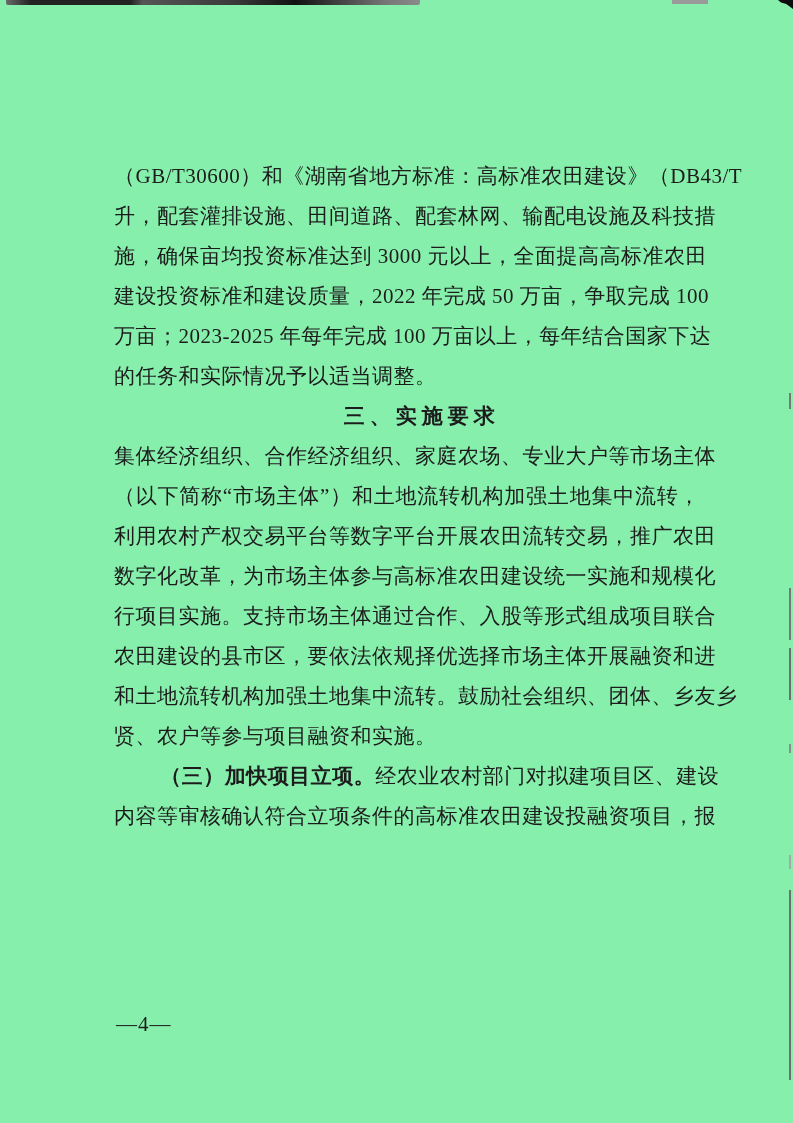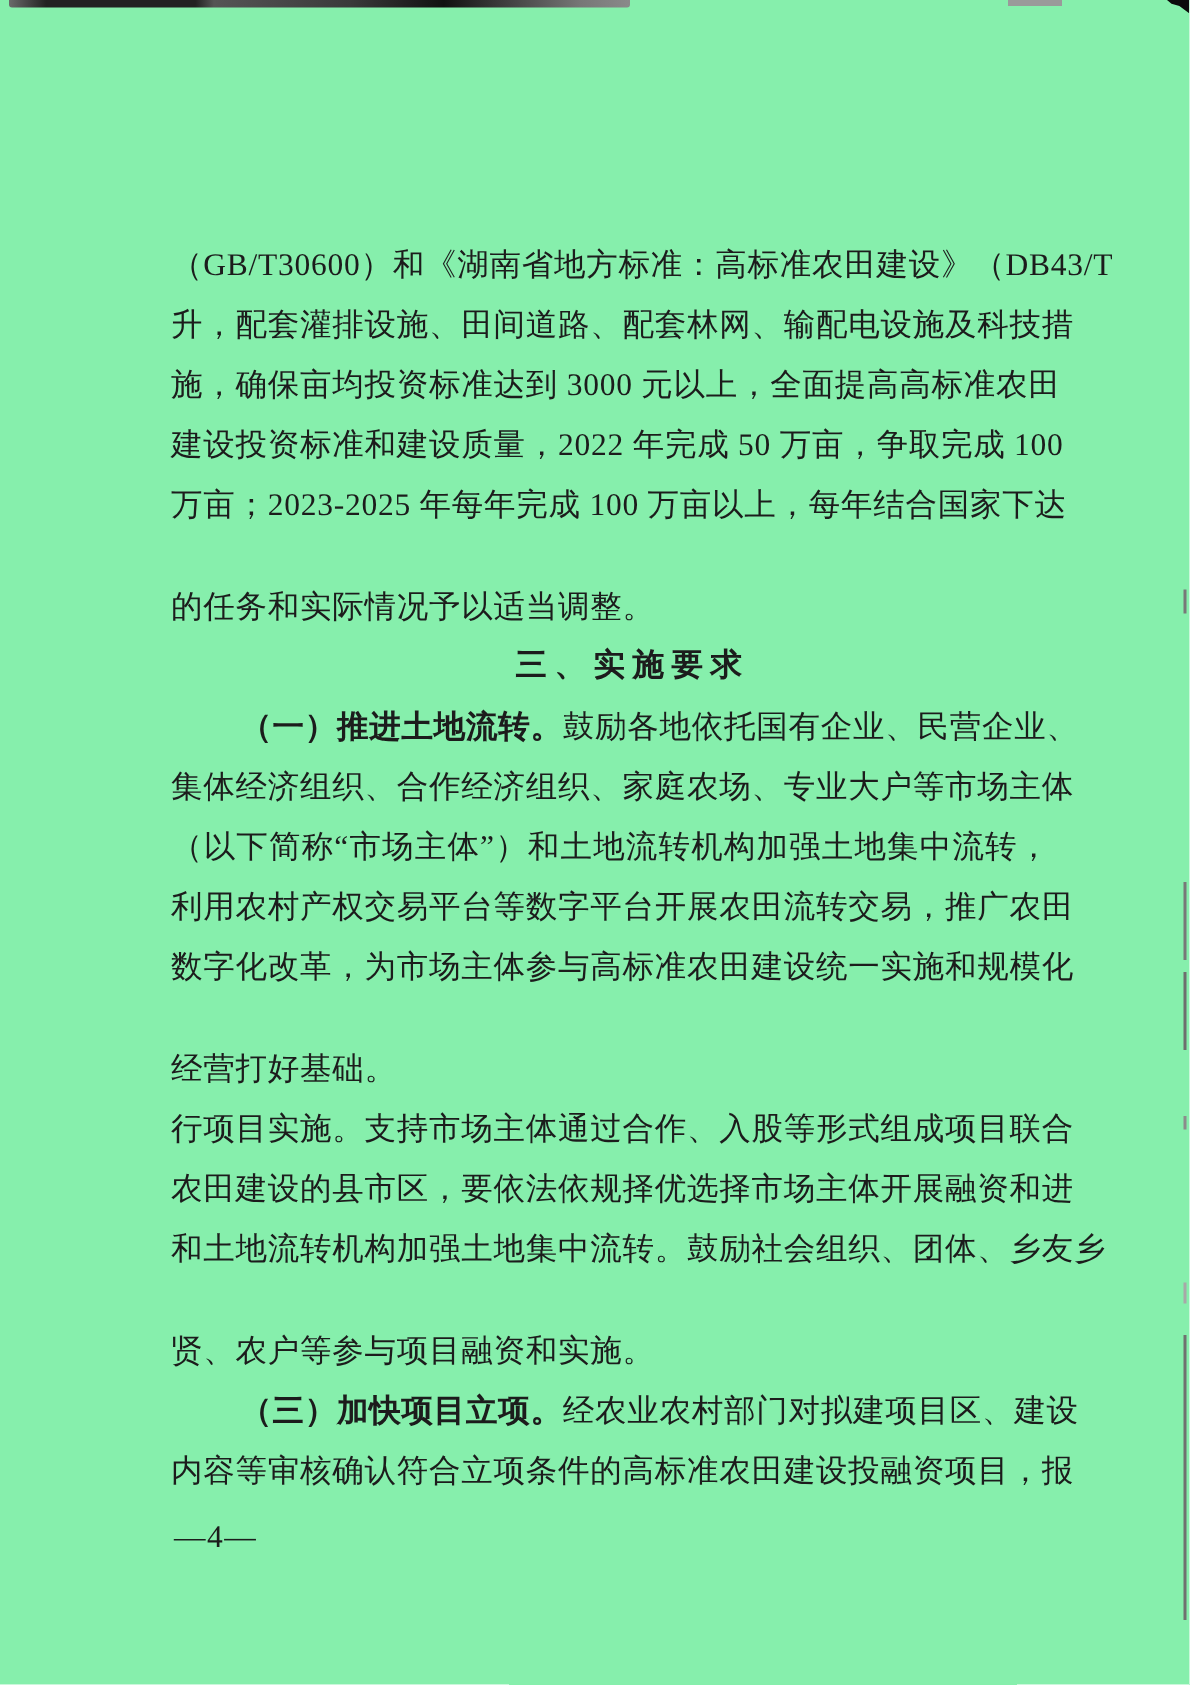--- a/index.html
+++ b/index.html
@@ -52,21 +52,20 @@
     line-height: 40px;
     font-size: 21px;
     letter-spacing: 0.5px;
     white-space: nowrap;
     text-align: justify;
     text-align-last: justify;
   }
   .tline.short {
     text-align: left;
     text-align-last: left;
-    margin-top: 28px;
   }
   .tline.indent { text-indent: 2.2em; }
   .lead {
     font-family: "Liberation Sans", "DejaVu Sans", sans-serif;
     font-weight: 700;
   }
   .heading-line {
     height: 40px;
     line-height: 40px;
     font-size: 21px;
@@ -104,26 +103,24 @@
 
     <div class="tline">（GB/T30600）和《湖南省地方标准：高标准农田建设》（DB43/T</div>
     <div class="tline">升，配套灌排设施、田间道路、配套林网、输配电设施及科技措</div>
     <div class="tline">施，确保亩均投资标准达到 3000 元以上，全面提高高标准农田</div>
     <div class="tline">建设投资标准和建设质量，2022 年完成 50 万亩，争取完成 100</div>
     <div class="tline">万亩；2023-2025 年每年完成 100 万亩以上，每年结合国家下达</div>
     <div class="tline short">的任务和实际情况予以适当调整。</div>
 
     <div class="heading-line">三、实施要求</div>
 
-    <div class="tline indent"><span class="lead">（一）推进土地流转。</span><span>鼓励各地依托国有企业、民营企业、</span></div>
     <div class="tline">集体经济组织、合作经济组织、家庭农场、专业大户等市场主体</div>
     <div class="tline">（以下简称“市场主体”）和土地流转机构加强土地集中流转，</div>
     <div class="tline">利用农村产权交易平台等数字平台开展农田流转交易，推广农田</div>
     <div class="tline">数字化改革，为市场主体参与高标准农田建设统一实施和规模化</div>
-    <div class="tline short">经营打好基础。</div>
 
     <div class="tline">行项目实施。支持市场主体通过合作、入股等形式组成项目联合</div>
     <div class="tline">农田建设的县市区，要依法依规择优选择市场主体开展融资和进</div>
     <div class="tline">和土地流转机构加强土地集中流转。鼓励社会组织、团体、乡友乡</div>
     <div class="tline short">贤、农户等参与项目融资和实施。</div>
 
     <div class="tline indent"><span class="lead">（三）加快项目立项。</span><span>经农业农村部门对拟建项目区、建设</span></div>
     <div class="tline">内容等审核确认符合立项条件的高标准农田建设投融资项目，报</div>
 
   </div>

